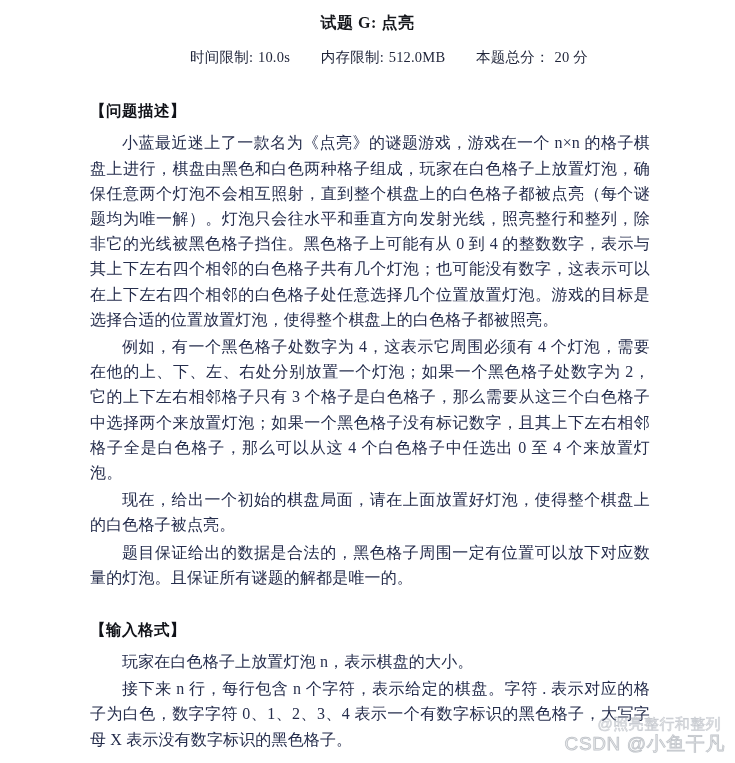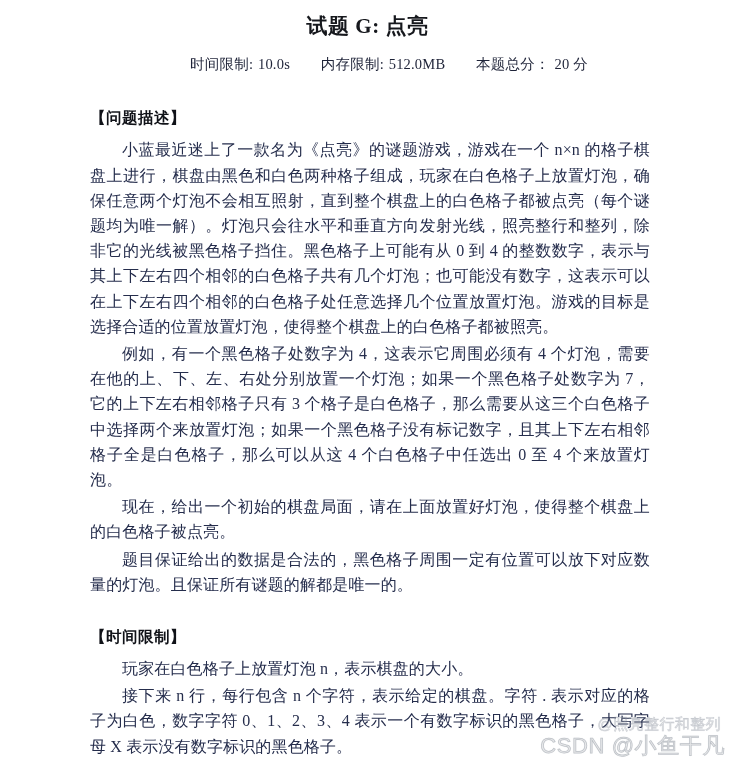--- a/index.html
+++ b/index.html
@@ -21,21 +21,21 @@
     position: relative;
     width: 735px;
     height: 763px;
     box-sizing: border-box;
     padding: 0;
   }
 
   
   .doc-title {
     text-align: center;
-    font-size: 21px;
+    font-size: 16px;
     font-weight: bold;
     color: #16181d;
     letter-spacing: 0.5px;
     margin: 12px 0 0 0;
     line-height: 1.4;
   }
 
   .limits-row {
     text-align: center;
     font-size: 14.5px;
@@ -103,21 +103,21 @@
   .wm-juejin {
     right: 6px;
     top: 4px;
     font-size: 15px;
     letter-spacing: 0.4px;
     -webkit-text-stroke: 0.6px rgba(135,142,155,0.38);
   }
   .wm-csdn {
     right: 2px;
     top: 20px;
-    font-size: 22px;
+    font-size: 19px;
     letter-spacing: 0.6px;
     -webkit-text-stroke: 0.75px rgba(125,132,145,0.45);
   }
 </style>
 </head>
 <body>
 
 <div class="page">
 
   <h1 class="doc-title">试题 G: 点亮</h1>
@@ -134,25 +134,25 @@
     <span class="limit-item">
       <span>本题总分：</span>
       <span class="num">20 分</span>
     </span>
   </div>
 
   <div class="content">
 
     <div class="section-heading first">【问题描述】</div>
     <p class="para">小蓝最近迷上了一款名为《点亮》的谜题游戏，游戏在一个 n×n 的格子棋盘上进行，棋盘由黑色和白色两种格子组成，玩家在白色格子上放置灯泡，确保任意两个灯泡不会相互照射，直到整个棋盘上的白色格子都被点亮（每个谜题均为唯一解）。灯泡只会往水平和垂直方向发射光线，照亮整行和整列，除非它的光线被黑色格子挡住。黑色格子上可能有从 0 到 4 的整数数字，表示与其上下左右四个相邻的白色格子共有几个灯泡；也可能没有数字，这表示可以在上下左右四个相邻的白色格子处任意选择几个位置放置灯泡。游戏的目标是选择合适的位置放置灯泡，使得整个棋盘上的白色格子都被照亮。</p>
-    <p class="para">例如，有一个黑色格子处数字为 4，这表示它周围必须有 4 个灯泡，需要在他的上、下、左、右处分别放置一个灯泡；如果一个黑色格子处数字为 7，它的上下左右相邻格子只有 3 个格子是白色格子，那么需要从这三个白色格子中选择两个来放置灯泡；如果一个黑色格子没有标记数字，且其上下左右相邻格子全是白色格子，那么可以从这 4 个白色格子中任选出 0 至 4 个来放置灯泡。</p>
+    <p class="para">例如，有一个黑色格子处数字为 4，这表示它周围必须有 4 个灯泡，需要在他的上、下、左、右处分别放置一个灯泡；如果一个黑色格子处数字为 2，它的上下左右相邻格子只有 3 个格子是白色格子，那么需要从这三个白色格子中选择两个来放置灯泡；如果一个黑色格子没有标记数字，且其上下左右相邻格子全是白色格子，那么可以从这 4 个白色格子中任选出 0 至 4 个来放置灯泡。</p>
     <p class="para">现在，给出一个初始的棋盘局面，请在上面放置好灯泡，使得整个棋盘上的白色格子被点亮。</p>
     <p class="para">题目保证给出的数据是合法的，黑色格子周围一定有位置可以放下对应数量的灯泡。且保证所有谜题的解都是唯一的。</p>
 
-    <div class="section-heading">【时间限制】</div>
+    <div class="section-heading">【输入格式】</div>
     <p class="para">玩家在白色格子上放置灯泡 n，表示棋盘的大小。</p>
     <p class="para">接下来 n 行，每行包含 n 个字符，表示给定的棋盘。字符 . 表示对应的格子为白色，数字字符 0、1、2、3、4 表示一个有数字标识的黑色格子，大写字母 X 表示没有数字标识的黑色格子。</p>
 
   </div>
 
   <div class="watermark-layer">
     <div class="wm wm-juejin">@照亮整行和整列</div>
     <div class="wm wm-csdn">CSDN @小鱼干凡</div>
   </div>
 

